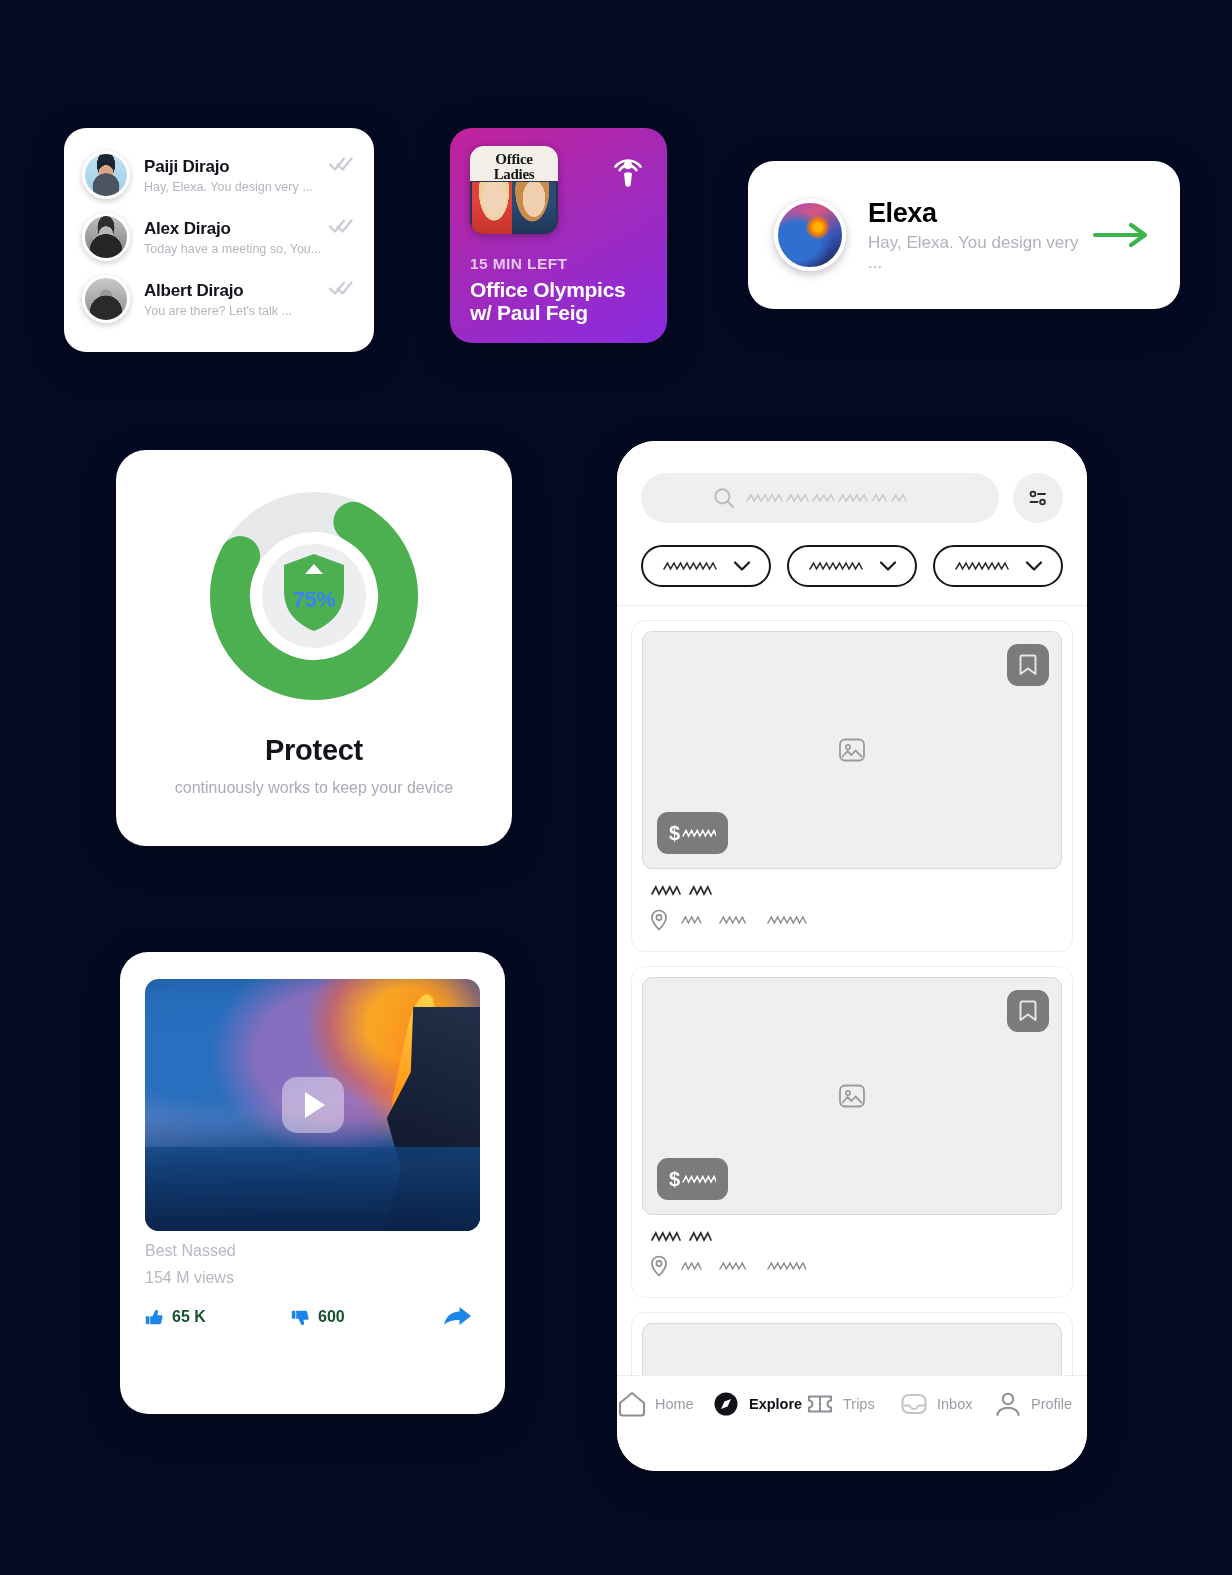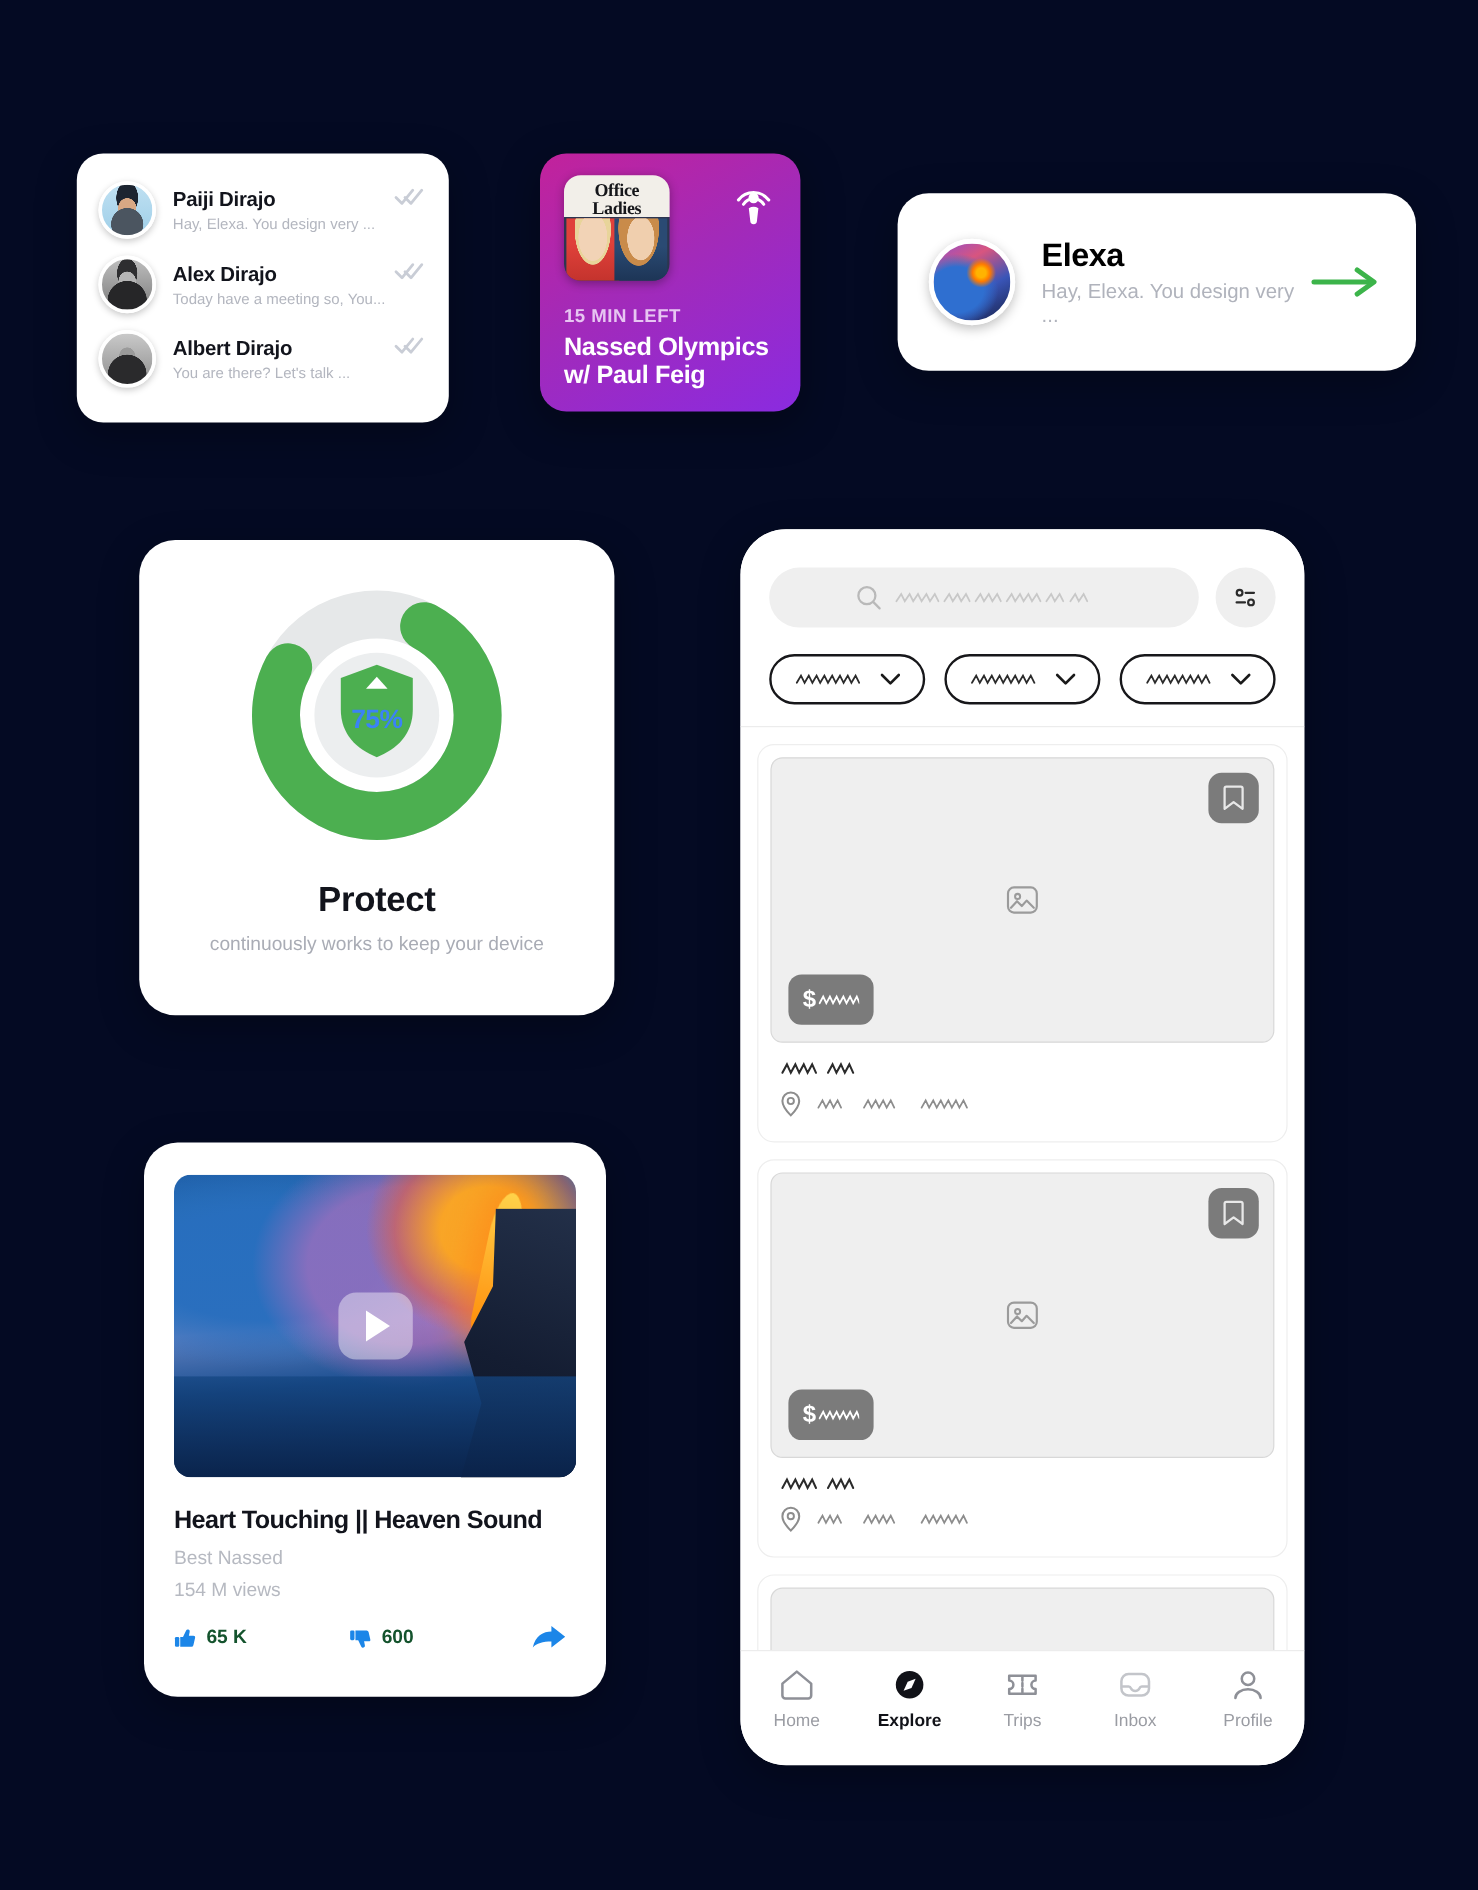--- a/index.html
+++ b/index.html
@@ -191,21 +191,21 @@
                  border-radius: 11px; background: #7b7b7b; color: #fff;
                  display: flex; align-items: center; justify-content: center; gap: 2px;
                  font-size: 20px; font-weight: 700; padding: 0 12px; }
   .listing-meta { padding: 14px 8px 10px 8px; }
   .meta-loc { display: flex; align-items: center; gap: 12px; margin-top: 12px; }
 
   #tabbar {
     flex: 0 0 auto; height: 96px; background: #fff; border-top: 1px solid #ececec;
     display: flex; align-items: flex-start; padding-top: 14px;
   }
-  .tab { flex: 1; display: flex; flex-direction: column; align-items: center; gap: 8px; }
+  .tab { flex: 1; display: flex; flex-direction: row; align-items: center; gap: 8px; }
   .tab-label { font-size: 14.5px; color: #9a9ca3; }
   .tab.active .tab-label { color: #111218; font-weight: 700; }
 
   svg { display: block; }
 </style>
 </head>
 <body>
 
 <div class="stage">
 
@@ -269,21 +269,21 @@
         <circle cx="19" cy="13" r="4.3" fill="#fff"></circle>
         <path d="M15 21.5 q4-2.4 8 0 l-1.2 10.5 a2.8 2.8 0 0 1 -5.6 0 Z" fill="#fff"></path>
         <path d="M10.6 18.2 a10 10 0 0 1 16.8 0" fill="none" stroke="#fff" stroke-width="2.6" stroke-linecap="round"></path>
         <path d="M6.4 14.6 a16 16 0 0 1 25.2 0" fill="none" stroke="#fff" stroke-width="2.6" stroke-linecap="round"></path>
       </svg>
     </span>
 
     <div id="pod-meta">
       <div class="pod-left">15 MIN LEFT</div>
       <div class="pod-title">
-        <span>Nassed Olympics</span><br>
+        <span>Office Olympics</span><br>
         <span>w/ Paul Feig</span>
       </div>
     </div>
   </div>
 
   <div class="card" id="elexa-card">
     <div id="elexa-avatar"></div>
     <div id="elexa-texts">
       <div id="elexa-name">Elexa</div>
       <div id="elexa-msg">Hay, Elexa. You design very ...</div>
@@ -314,21 +314,20 @@
 
   <div class="card" id="video-card">
     <div id="video-thumb">
       <div id="lava-streak"></div>
       <div id="rock-r"></div>
       <div id="water"></div>
       <div id="play-btn">
         <div class="tri"></div>
       </div>
     </div>
-    <div id="video-title">Heart Touching || Heaven Sound</div>
     <div id="video-channel">Best Nassed</div>
     <div id="video-views">154 M views</div>
 
     <div id="video-actions">
       <div class="vact" style="width:150px">
         <span>
           <svg width="19" height="19" viewBox="0 0 19 19">
               <path d="M5.2 8.2 h2.3 l2.6-5.4 a1.6 1.6 0 0 1 3 1 l-.7 3.4 h3.7 a1.5 1.5 0 0 1 1.45 1.85 l-1.4 6.0 a1.7 1.7 0 0 1 -1.65 1.3 H5.2 Z" fill="#1c86e8"></path>
               <rect x="0.8" y="8.2" width="3.6" height="8.1" rx="1.1" fill="#1c86e8"></rect>
             </svg>

